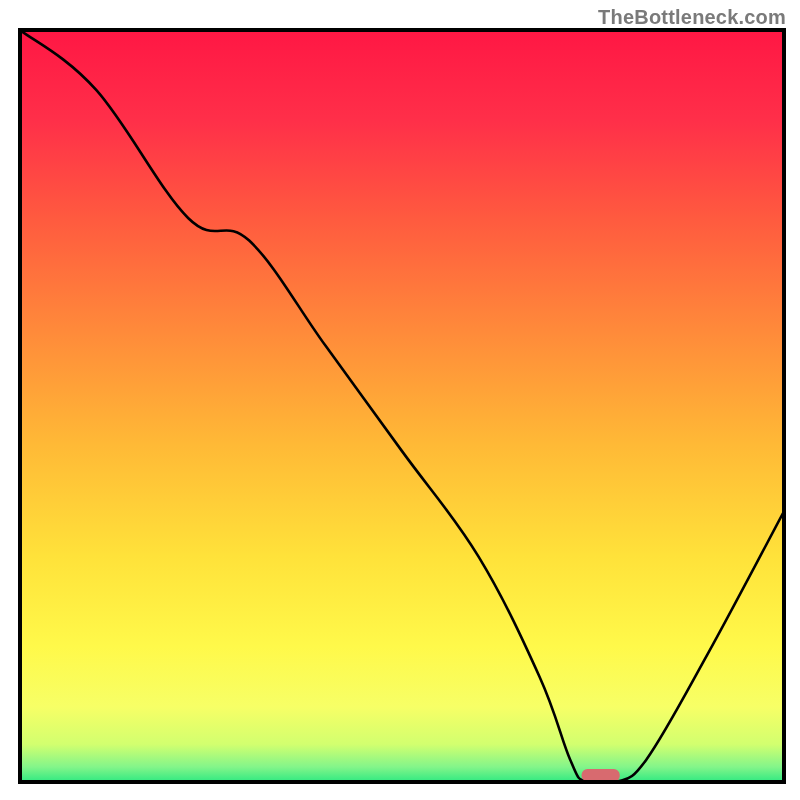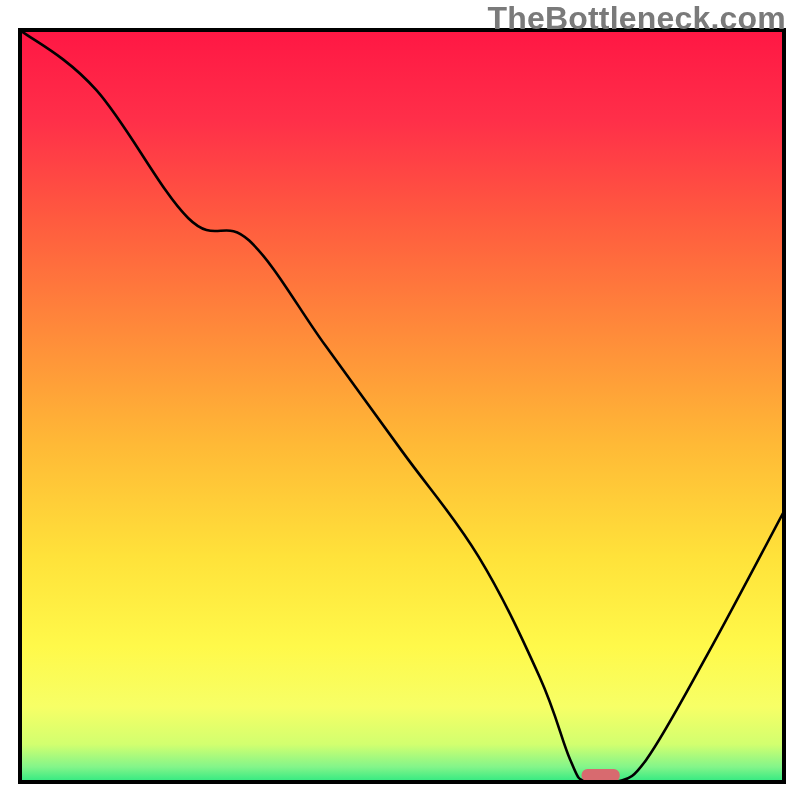--- a/index.html
+++ b/index.html
@@ -10,23 +10,23 @@
     background: #ffffff;
     font-family: Arial, Helvetica, sans-serif;
   }
   .stage {
     position: relative;
     width: 800px;
     height: 800px;
   }
   .watermark {
     position: absolute;
-    top: 0;
+    top: 6px;
     right: 14px;
-    font-size: 32px;
+    font-size: 20px;
     font-weight: 600;
     color: #7a7a7a;
     letter-spacing: 0.2px;
   }
   svg {
     display: block;
   }
 </style>
 </head>
 <body>

